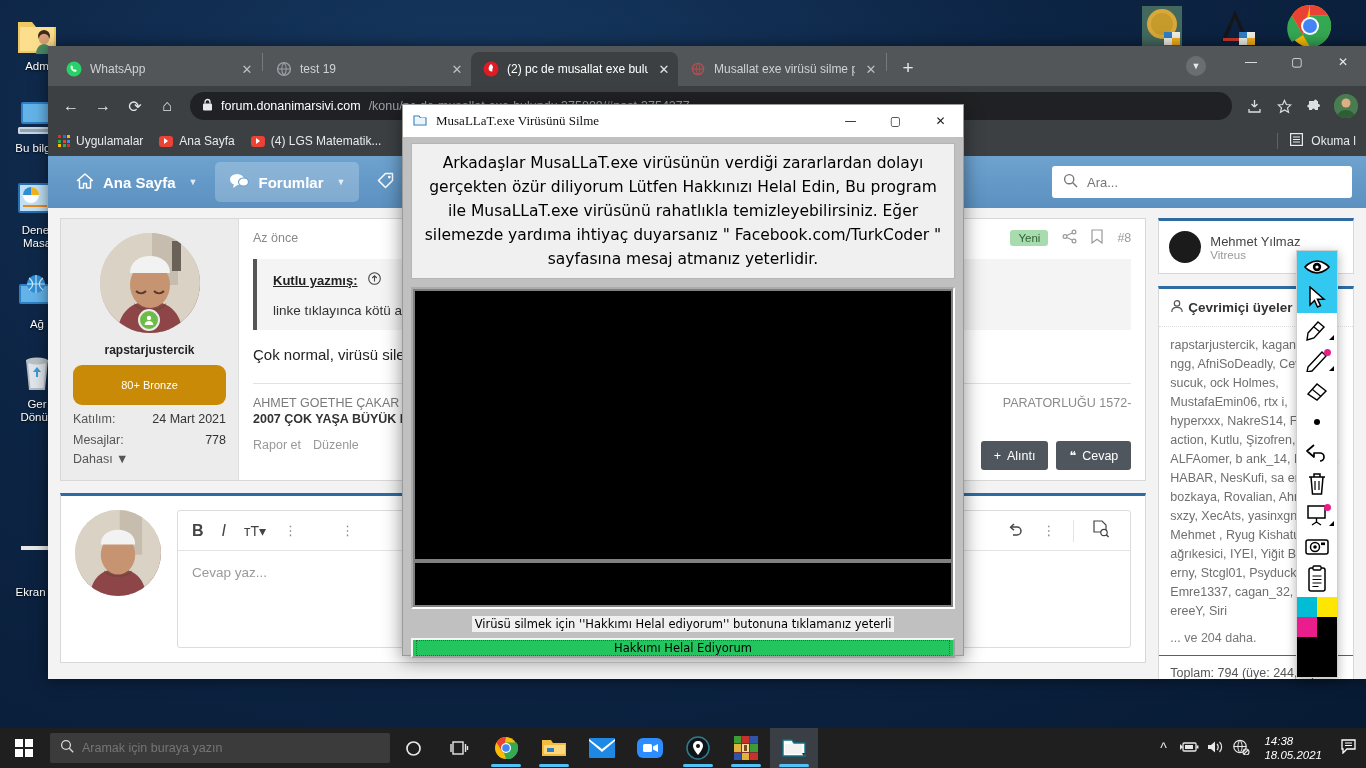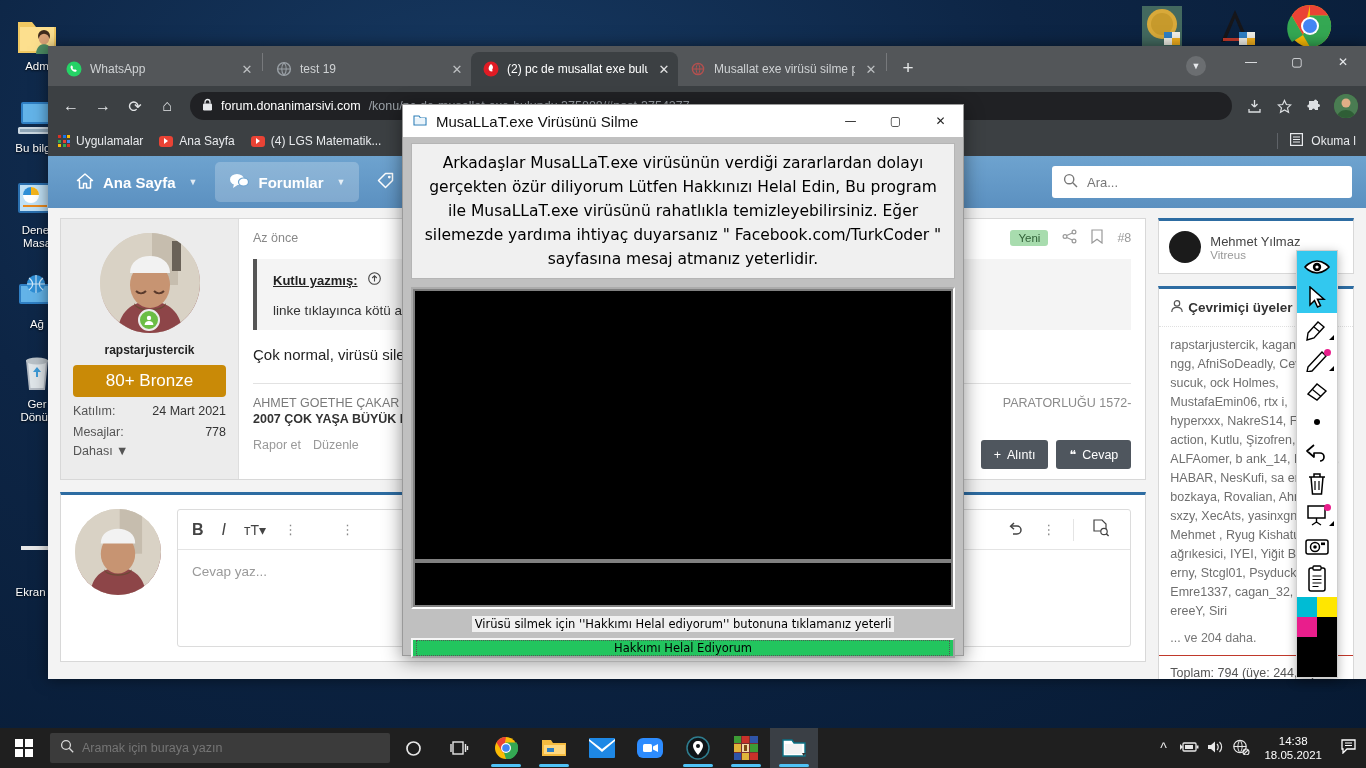--- a/index.html
+++ b/index.html
@@ -39,21 +39,21 @@
   }
   .tb-sys-btn { width: 46px; height: 40px; display: flex; align-items: center; justify-content: center; }
   .tb-app {
     width: 48px; height: 40px; display: flex; align-items: center; justify-content: center;
     position: relative;
   }
   .tb-app.active { background: #3a3f45; }
   .tb-app .under { position:absolute; bottom:1px; left:9px; width:30px; height:3px; background:#4fc3f7; border-radius:2px;}
   #tray { margin-left: auto; display: flex; align-items: center; height: 40px; }
   .tray-ic { width: 26px; text-align: center; color: #e7e7e7; font-size: 14px; }
-  #clock { color: #fff; font-size: 11.5px; line-height: 14px; text-align: center; padding: 0 10px; }
+  #clock { color: #fff; font-size: 11.5px; line-height: 14px; padding: 0 10px; font-style: italic; }
   #action-center { width: 34px; text-align:center; color:#fff; font-size:14px; }
 
   
   #chrome {
     position: absolute; left: 48px; top: 46px; width: 1318px; height: 633px;
     background: #ffffff; z-index: 100; box-shadow: 0 0 14px rgba(0,0,0,.5);
     overflow: hidden;
   }
   #tabstrip { height: 40px; background: #535659; display: flex; align-items: flex-end; padding-left: 6px; position: relative; }
   .tab {
@@ -113,21 +113,21 @@
   #content { display: flex; gap: 12px; padding: 10px 12px; }
   #main-col { width: 1088px; }
   .post-card { background: #fff; border: 1px solid #d8d8d8; display: flex; min-height: 262px; }
   .post-left { width: 178px; background: #ececec; border-right: 1px solid #dedede; text-align: center; padding: 14px 12px; }
   .pa-wrap { width: 100px; height: 100px; border-radius: 50%; margin: 0 auto; position: relative; overflow: visible; }
   .pa-img { width:100px;height:100px;border-radius:50%;overflow:hidden;
     background: linear-gradient(160deg,#cfc4b5 0%,#e3ddd2 40%,#8d4548 68%,#7a3a3d 100%); }
   .online-dot { position:absolute; bottom:2px; left:38px; width:22px;height:22px;border-radius:50%;
     background:#6bbd45; border:2px solid #ececec; display:flex;align-items:center;justify-content:center;color:#fff;font-size:12px;}
   .uname { font-weight: bold; font-size: 12px; color: #222; margin-top: 10px; }
-  .badge-bronze { background:#c98a07; color:#fff; font-size:17px; padding:6px 0; border-radius:4px; margin-top: 8px; }
+  .badge-bronze { background:#c98a07; color:#fff; font-size:11px; padding:14px 0; border-radius:9px; margin-top: 8px; }
   .kv { display:flex; justify-content:space-between; font-size:12.5px; color:#555; margin-top: 7px; }
   .kv b { font-weight: normal; color:#333; }
   .more { text-align:left; font-size:12.5px; color:#555; margin-top:5px; }
 
   .post-right { flex: 1; padding: 10px 14px; position: relative; }
   .post-head { display:flex; align-items:center; font-size:12.5px; color:#888; }
   .post-head .right { margin-left:auto; display:flex; align-items:center; gap:14px; }
   .pill-new { background:#a8dcae; color:#2f5f36; font-size:11.5px; padding:2px 8px; border-radius:3px; }
   .quote-box { margin-top: 12px; background: #f4f4f4; border-left: 4px solid #555; padding: 12px 16px; }
   .quote-by { font-weight: bold; font-size: 13px; color: #222; text-decoration: underline; }
@@ -158,21 +158,21 @@
   .rc-foot { border-top:1px solid #c0392b; padding: 10px 11px; font-size:12.5px; color:#555; }
 
   
   #dlg {
     position: absolute; left: 402px; top: 104px; width: 562px; height: 552px;
     background: #c0c0c0; border: 1px solid #9a9a9a; z-index: 500;
     box-shadow: 0 4px 18px rgba(0,0,0,.45);
     font-family: "DejaVu Sans", sans-serif;
   }
   #dlg-title { height: 32px; background:#fff; display:flex; align-items:center; padding-left: 10px; gap: 8px; }
-  #dlg-title .t { font-size: 15px; color: #111; font-family:Liberation Sans, sans-serif;}
+  #dlg-title .t { font-size: 13px; color: #111; font-family:Liberation Serif, serif;}
   #dlg-title .ctrl { margin-left: auto; display:flex; }
   #dlg-title .ctrl div { width:45px;height:32px;display:flex;align-items:center;justify-content:center;color:#222;font-size:12px;}
   #dlg-msg {
     margin: 6px 8px 0; background: #f0f0f0; border: 1px solid #b5b5b5;
     padding: 7px 10px; text-align: center; font-size: 15.5px; color: #000; line-height: 24px;
   }
   #dlg-video { margin: 8px 8px 0; background:#808080; border: 2px inset #fff; padding: 2px; }
   #dlg-video .scr1 { background:#000; height: 268px; }
   #dlg-video .scr2 { background:#000; height: 42px; margin-top: 4px; }
   #dlg-hint { text-align:center; margin-top: 8px; font-size: 11.5px; }

